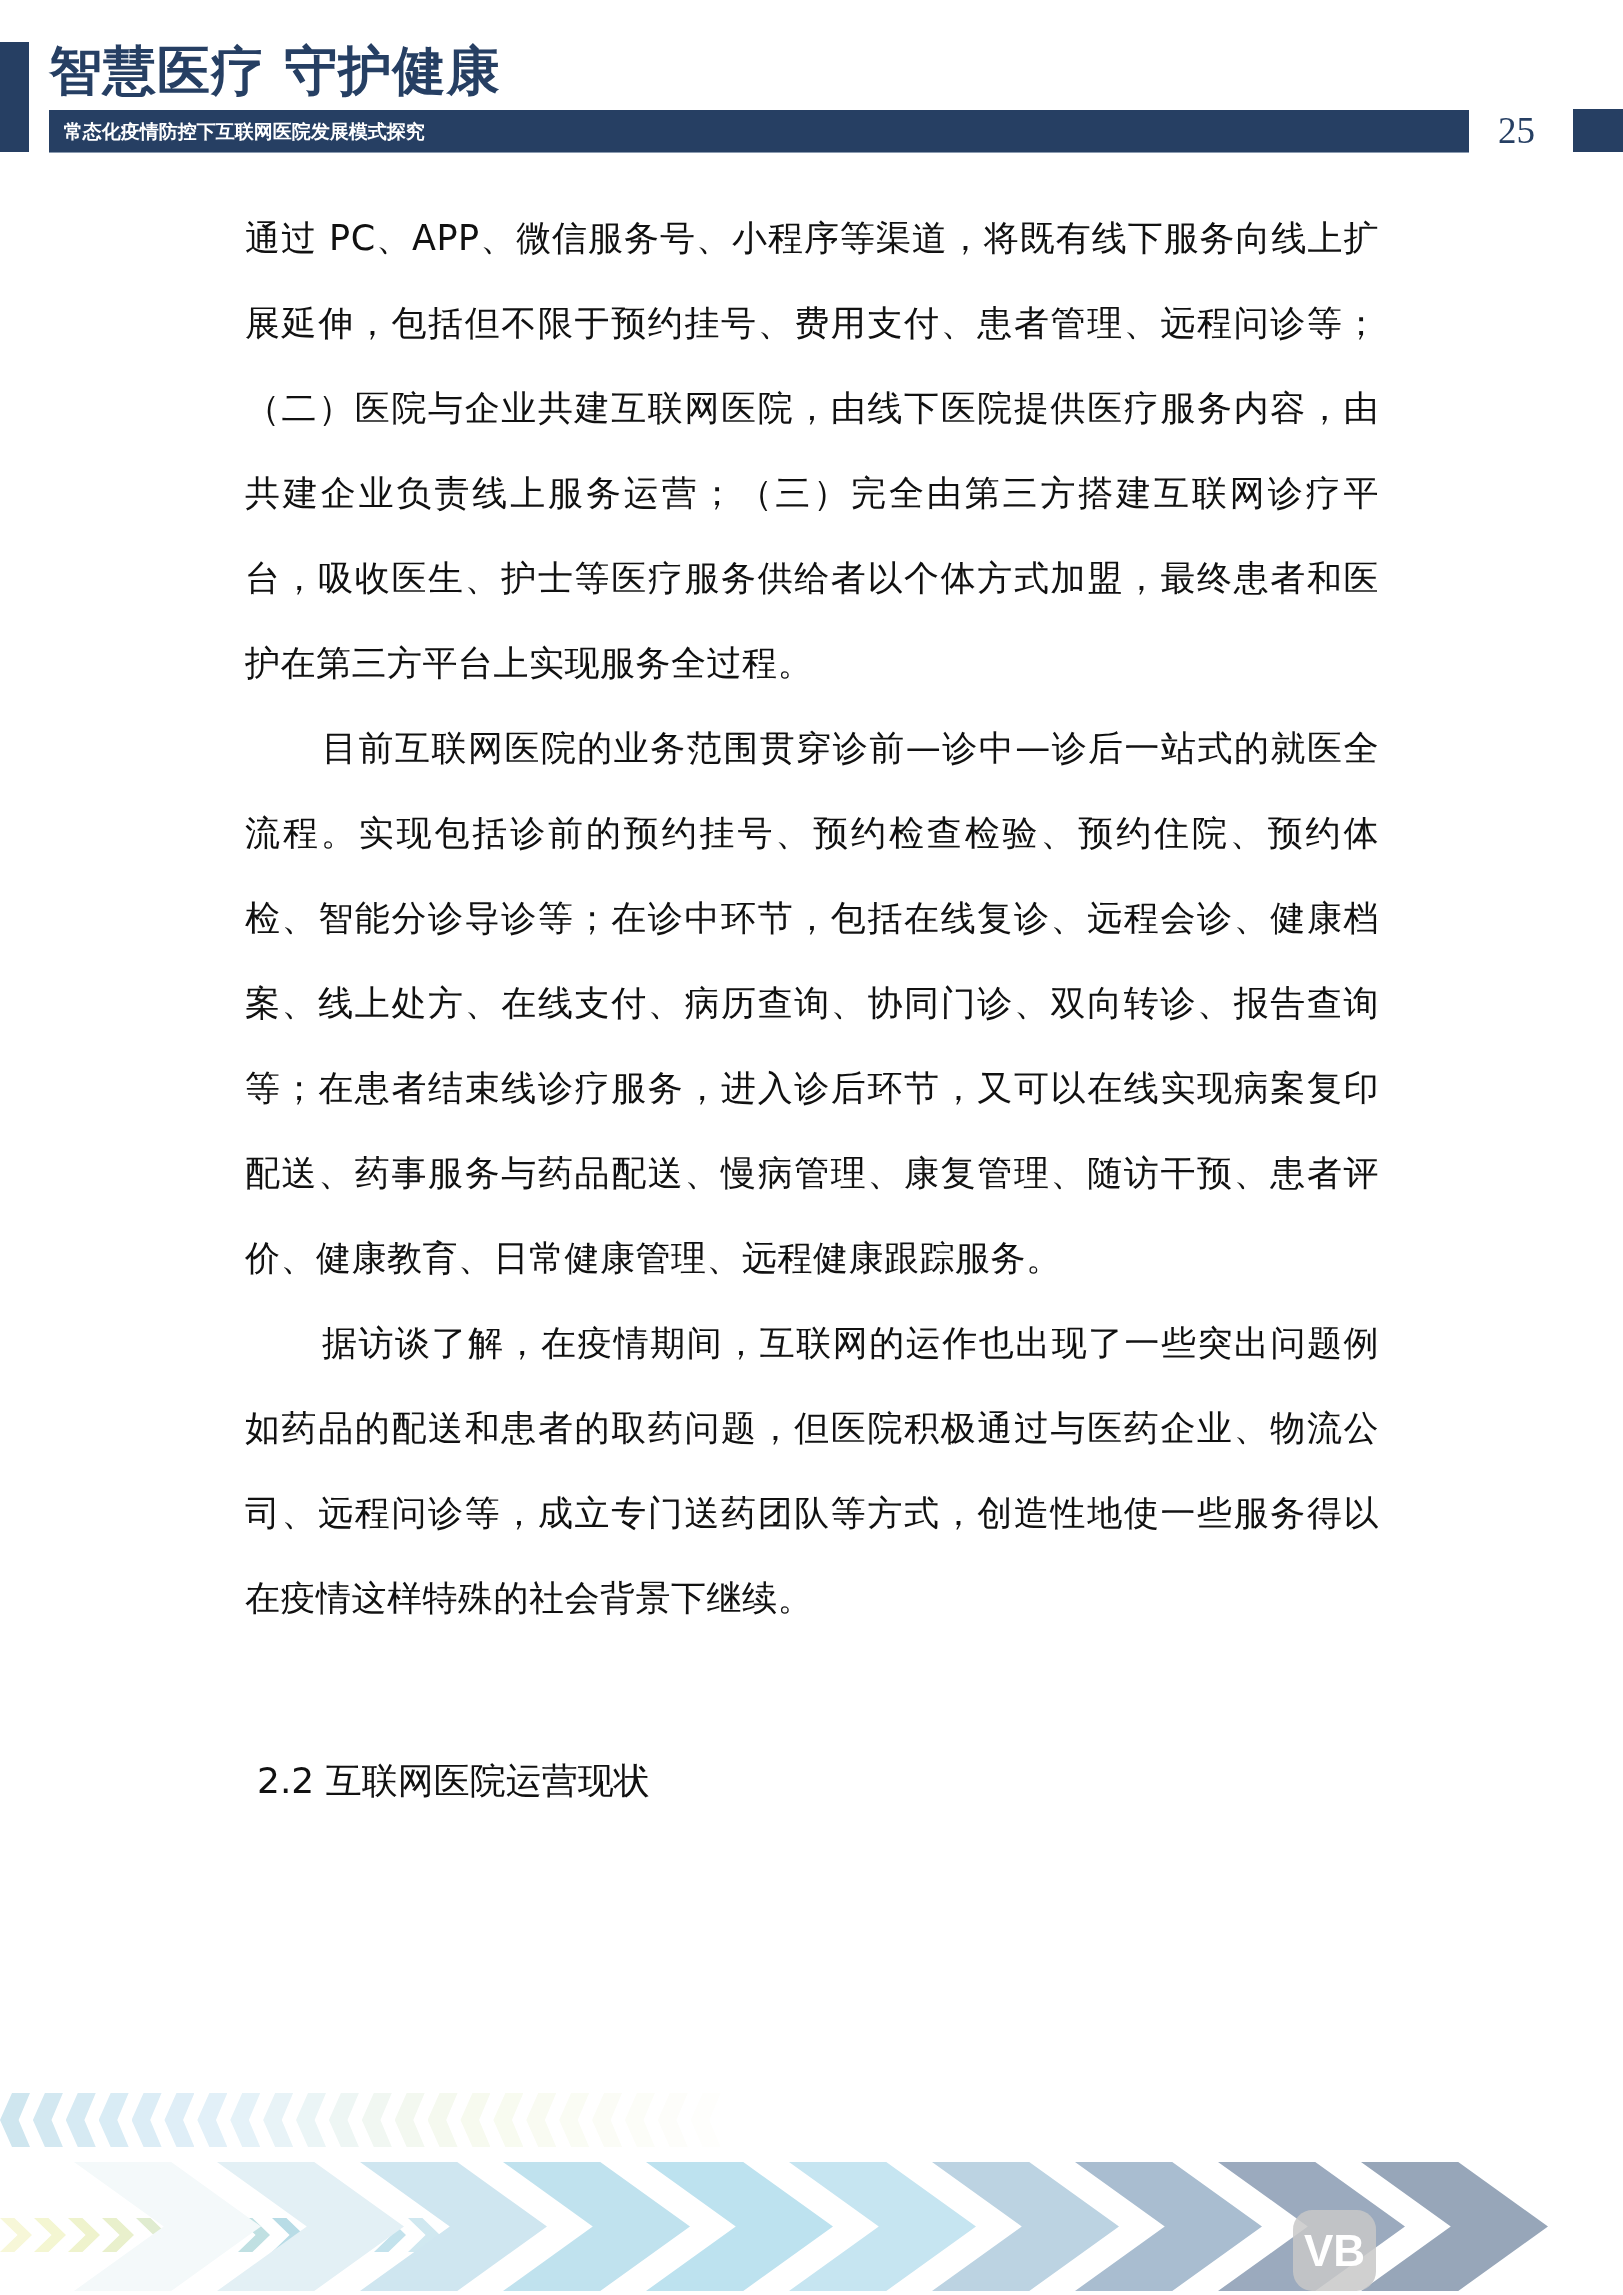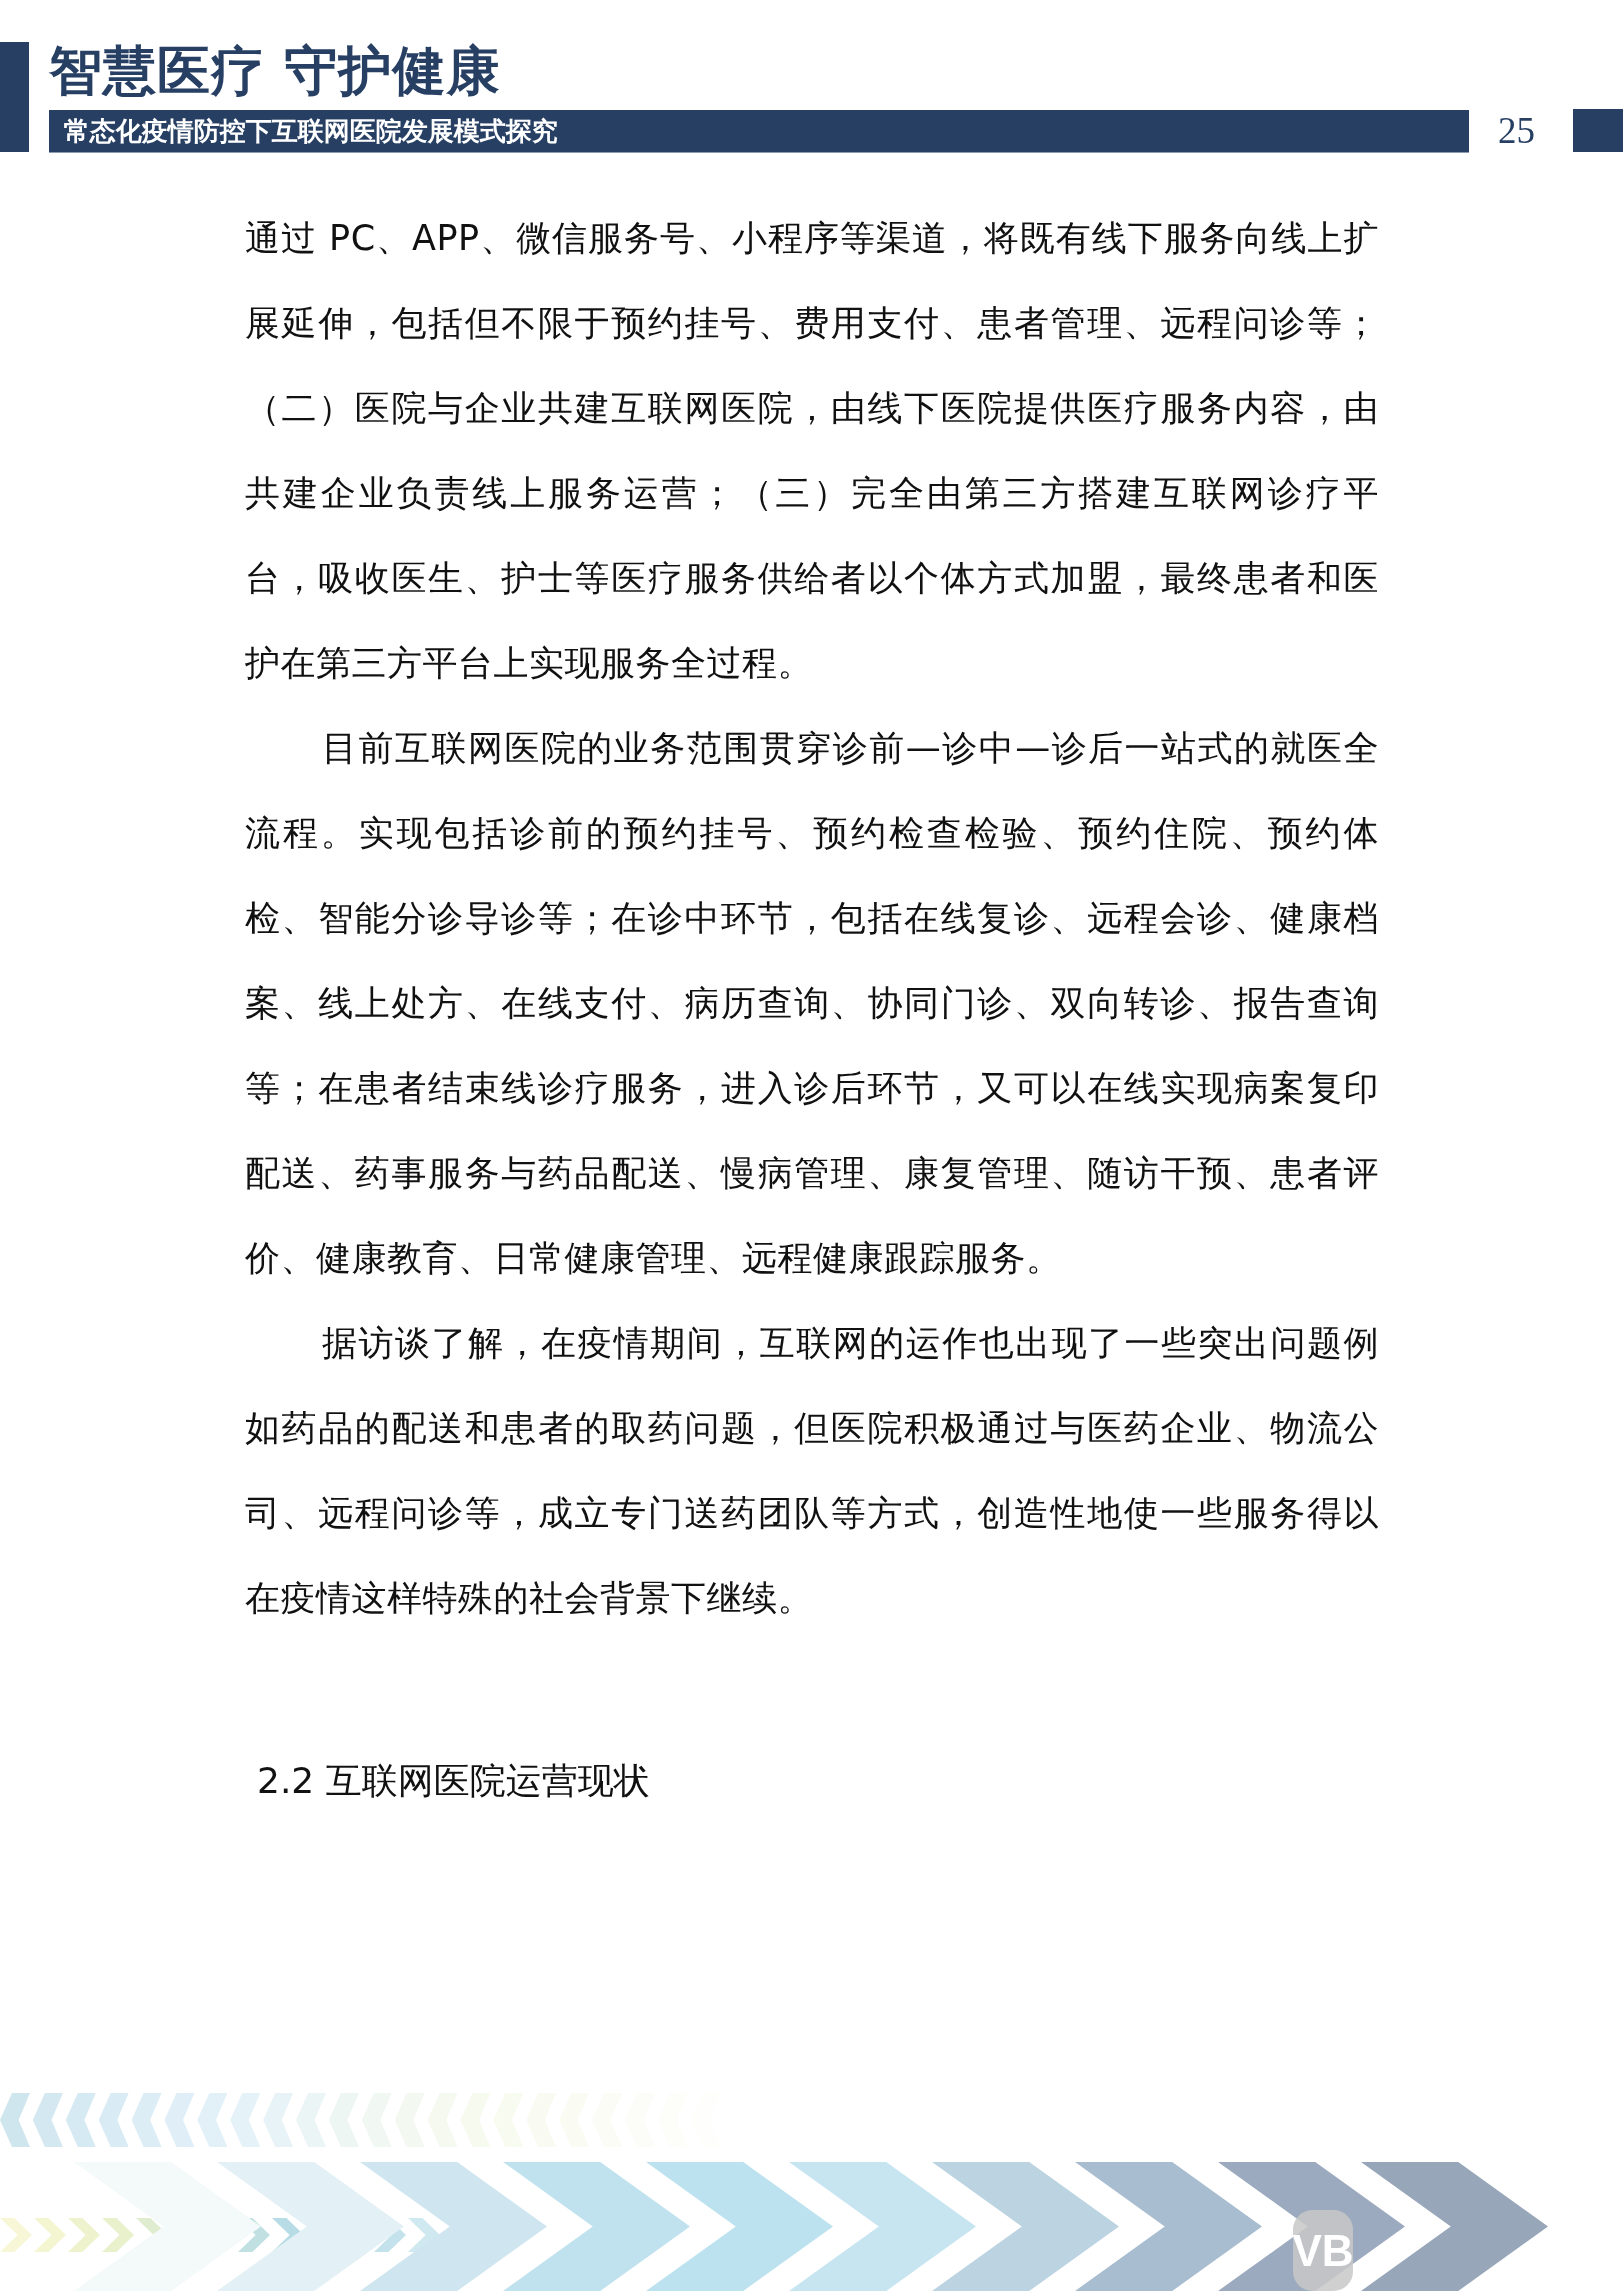--- a/index.html
+++ b/index.html
@@ -16,21 +16,21 @@
     font-weight: bold; font-size: 53px; line-height: 64px; color: #263f63;
     letter-spacing: 1px; white-space: nowrap;
   }
   .subtitle-bar {
     position: absolute; left: 49px; top: 110px; width: 1420px; height: 42px;
     background: #263f63; border-bottom: 1px solid #8b9bb0;
   }
   .subtitle-text {
     position: absolute; left: 14.7px; top: 0; height: 52px; line-height: 42px;
     font-family: "DejaVu Serif", "Liberation Serif", serif;
-    font-weight: bold; font-size: 26px; color: #ffffff; white-space: nowrap;
+    font-weight: bold; font-size: 19px; color: #ffffff; white-space: nowrap;
   }
   .page-number {
     position: absolute; left: 1482px; top: 109px; width: 69px; height: 43px;
     text-align: center; line-height: 43px;
     font-family: "Liberation Serif", "DejaVu Serif", serif; font-size: 37px; color: #263f63;
   }
   .right-block { position: absolute; left: 1573px; top: 109px; width: 50px; height: 43px; background: #263f63; }
 
   .content { position: absolute; left: 245px; top: 196px; width: 1134px; }
   .p {
@@ -56,21 +56,21 @@
   }
   .chev-small { left: 0; top: 142px; gap: 2px; }
   .chev-small .c {
     width: 32px; height: 34px;
     clip-path: polygon(0 0, 45% 0, 100% 50%, 45% 100%, 0 100%, 55% 50%);
   }
   .watermark {
     position: absolute; left: 1293px; top: 2210px; height: 81px; display: flex; align-items: center; gap: 14.7px;
   }
   .wm-logo {
-    width: 60px; height: 81px; border-radius: 19.6px; background: rgba(200,200,200,0.85);
+    width: 83px; height: 81px; border-radius: 19.6px; background: rgba(200,200,200,0.85);
     color: #ffffff; font-family: "Liberation Sans", sans-serif; font-weight: bold; font-size: 44px;
     display: flex; align-items: center; justify-content: center;
   }
   .wm-text {
     font-family: "DejaVu Sans", sans-serif; font-weight: bold; font-size: 69px;
     color: rgba(190,190,190,0.85); letter-spacing: 2.9px; white-space: nowrap;
   }
 </style>
 </head>
 <body>

